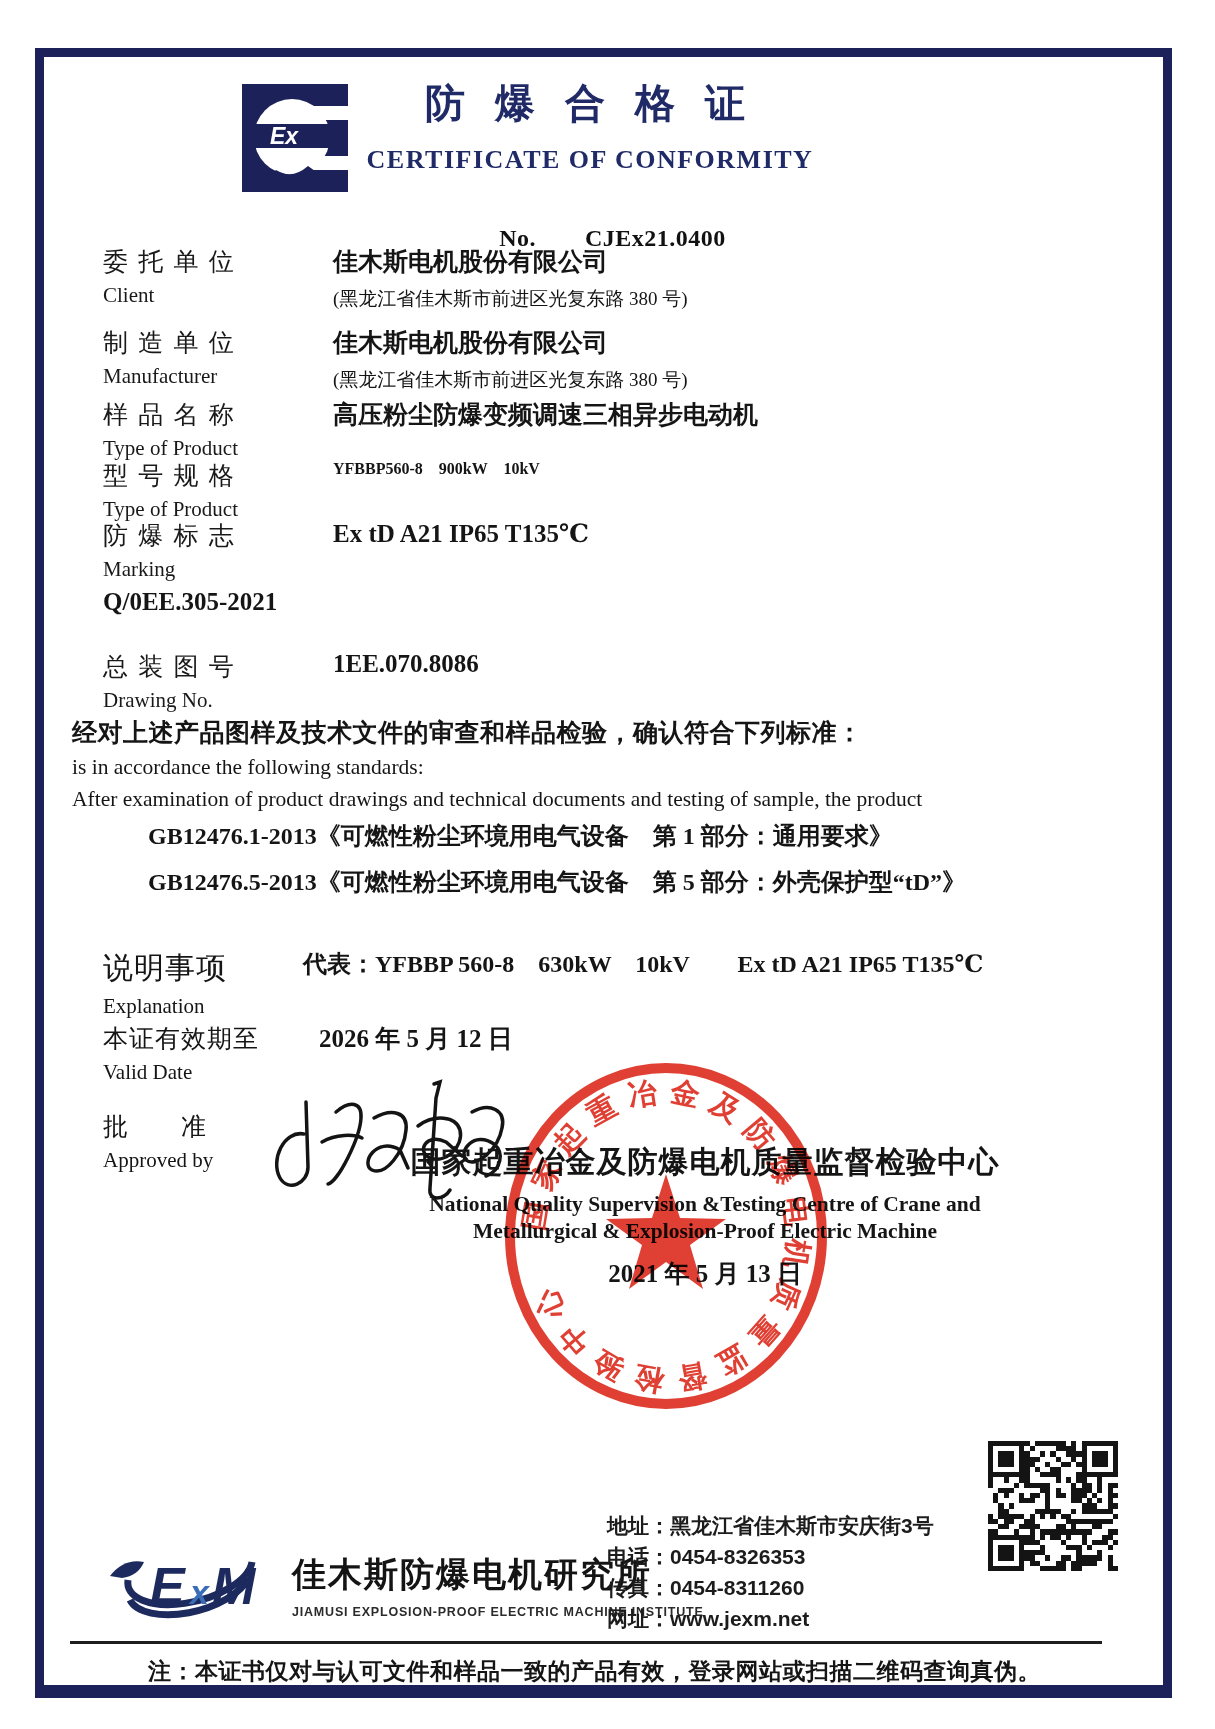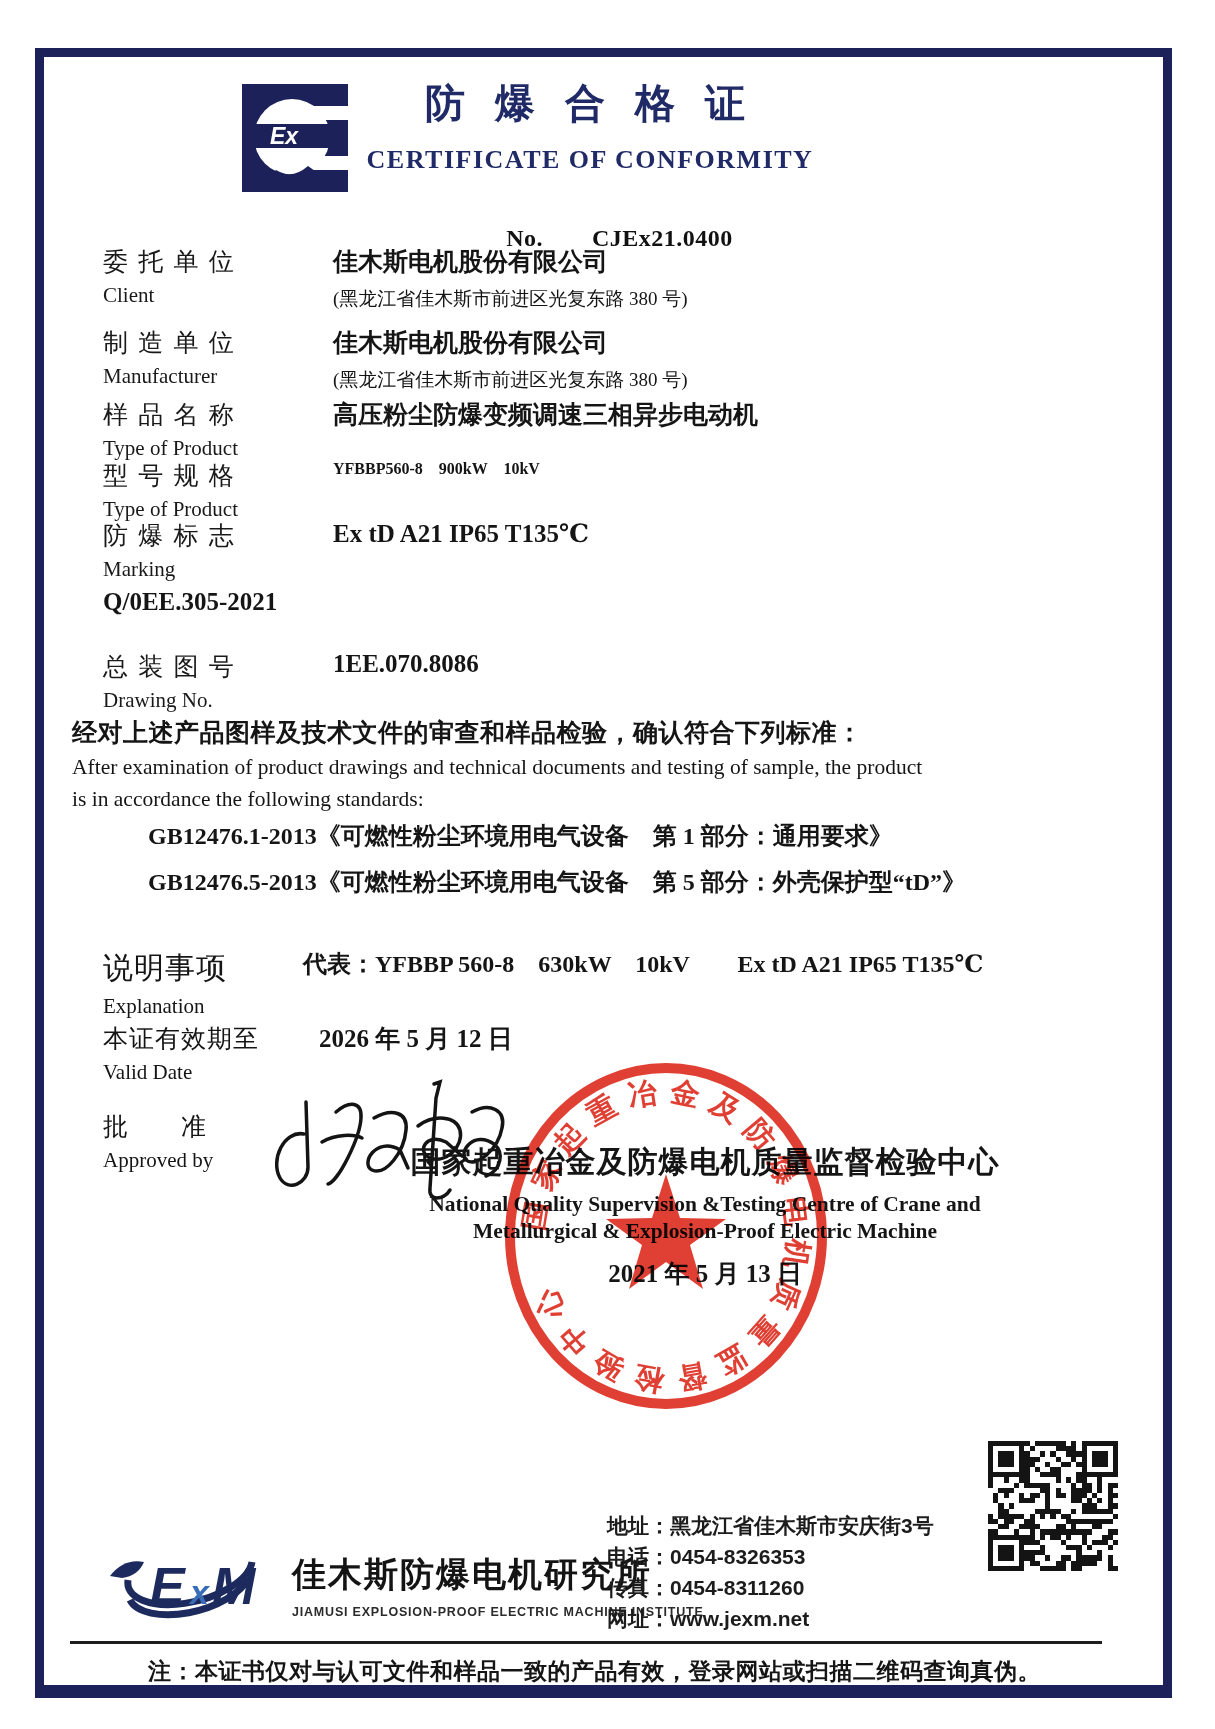--- a/index.html
+++ b/index.html
@@ -55,21 +55,21 @@
     <circle cx="50" cy="53" r="38" fill="#ffffff"></circle>
     <rect x="50" y="22" width="56" height="14" fill="#ffffff"></rect>
     <rect x="50" y="72" width="56" height="14" fill="#ffffff"></rect>
     <rect x="8" y="40" width="98" height="24" fill="#1c2159"></rect>
     <text x="28" y="60" fill="#ffffff" font-size="23" font-weight="bold" font-style="italic" font-family="Liberation Sans, sans-serif">Ex</text>
     <path d="M34,86 q16,10 32,-4 l7,5 q-20,18 -44,4 z" fill="#1c2159"></path>
   </svg>
 
   <div class="abs ctr title-zh" style="left:340px;top:76px;width:500px">防 爆 合 格 证</div>
   <div class="abs ctr title-en" style="left:340px;top:145px;width:500px">CERTIFICATE OF CONFORMITY</div>
-  <div class="abs ctr cert-no" style="left:47px;top:198px;width:1119px">
+  <div class="abs ctr cert-no" style="left:40px;top:198px;width:1119px">
     <span>No.</span><span>  </span><span>CJEx21.0400</span>
   </div>
 
   <div class="field-row" style="top:245px">
     <div class="flabel">
         <div class="zh">委 托 单 位</div>
       <div class="en">Client</div>
       </div>
     <div class="fvalue">
         <div class="name">佳木斯电机股份有限公司</div>
@@ -123,22 +123,22 @@
         <div class="zh">总 装 图 号</div>
       <div class="en">Drawing No.</div>
       </div>
     <div class="fvalue">
         <div class="name">1EE.070.8086</div>
       </div>
   </div>
 
   <div class="abs" style="left:72px;top:716px;width:1075px">
     <div class="stmt-zh">经对上述产品图样及技术文件的审查和样品检验，确认符合下列标准：</div>
+    <div class="stmt-en">is in accordance the following standards:</div>
     <div class="stmt-en">After examination of product drawings and technical documents and testing of sample, the product</div>
-    <div class="stmt-en">is in accordance the following standards:</div>
     <div class="std-line">GB12476.1-2013《可燃性粉尘环境用电气设备　第 1 部分：通用要求》</div>
     <div class="std-line">GB12476.5-2013《可燃性粉尘环境用电气设备　第 5 部分：外壳保护型“tD”》</div>
   </div>
 
   <div class="abs" style="left:103px;top:948px;display:flex;width:1040px">
     <div style="flex:0 0 152px">
       <div class="big-label-zh" style="font-size:30px">说明事项</div>
       <div class="small-en">Explanation</div>
     </div>
     <div class="bold-val" style="font-size:24px;padding-left:48px">代表：YFBBP 560-8　630kW　10kV　　Ex tD A21 IP65 T135℃</div>

